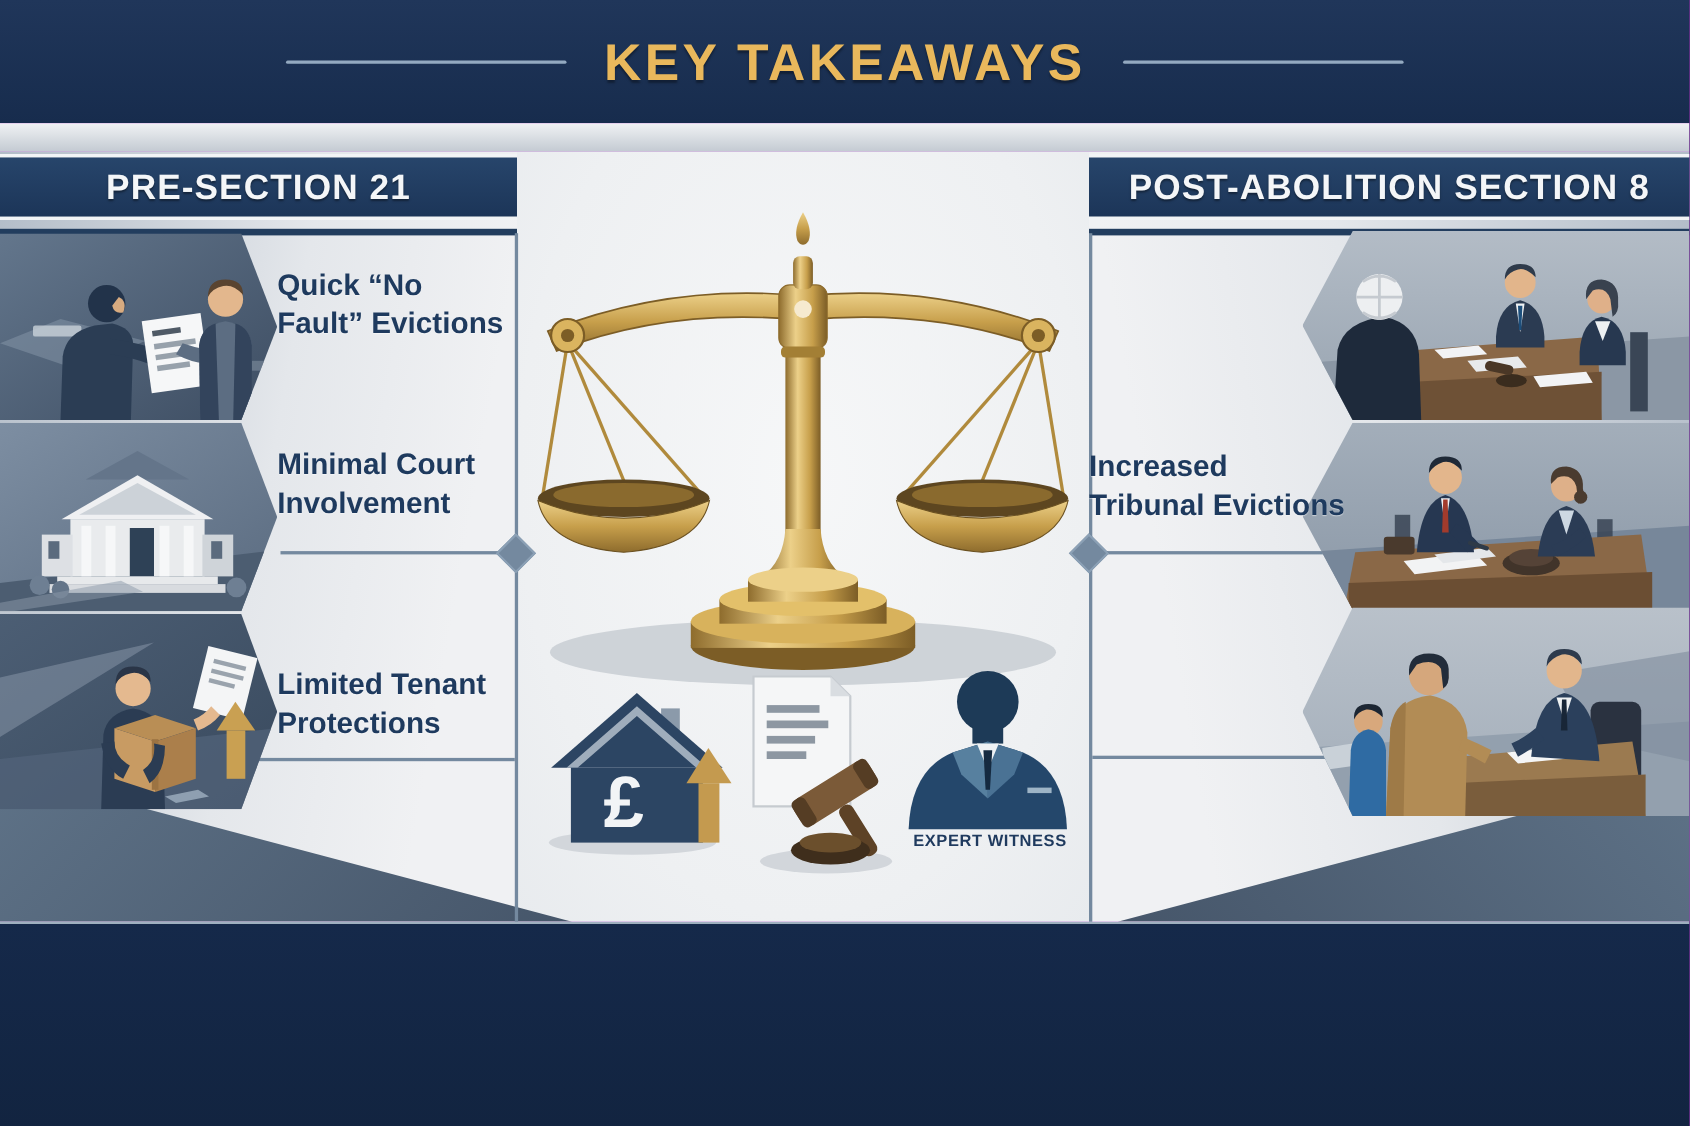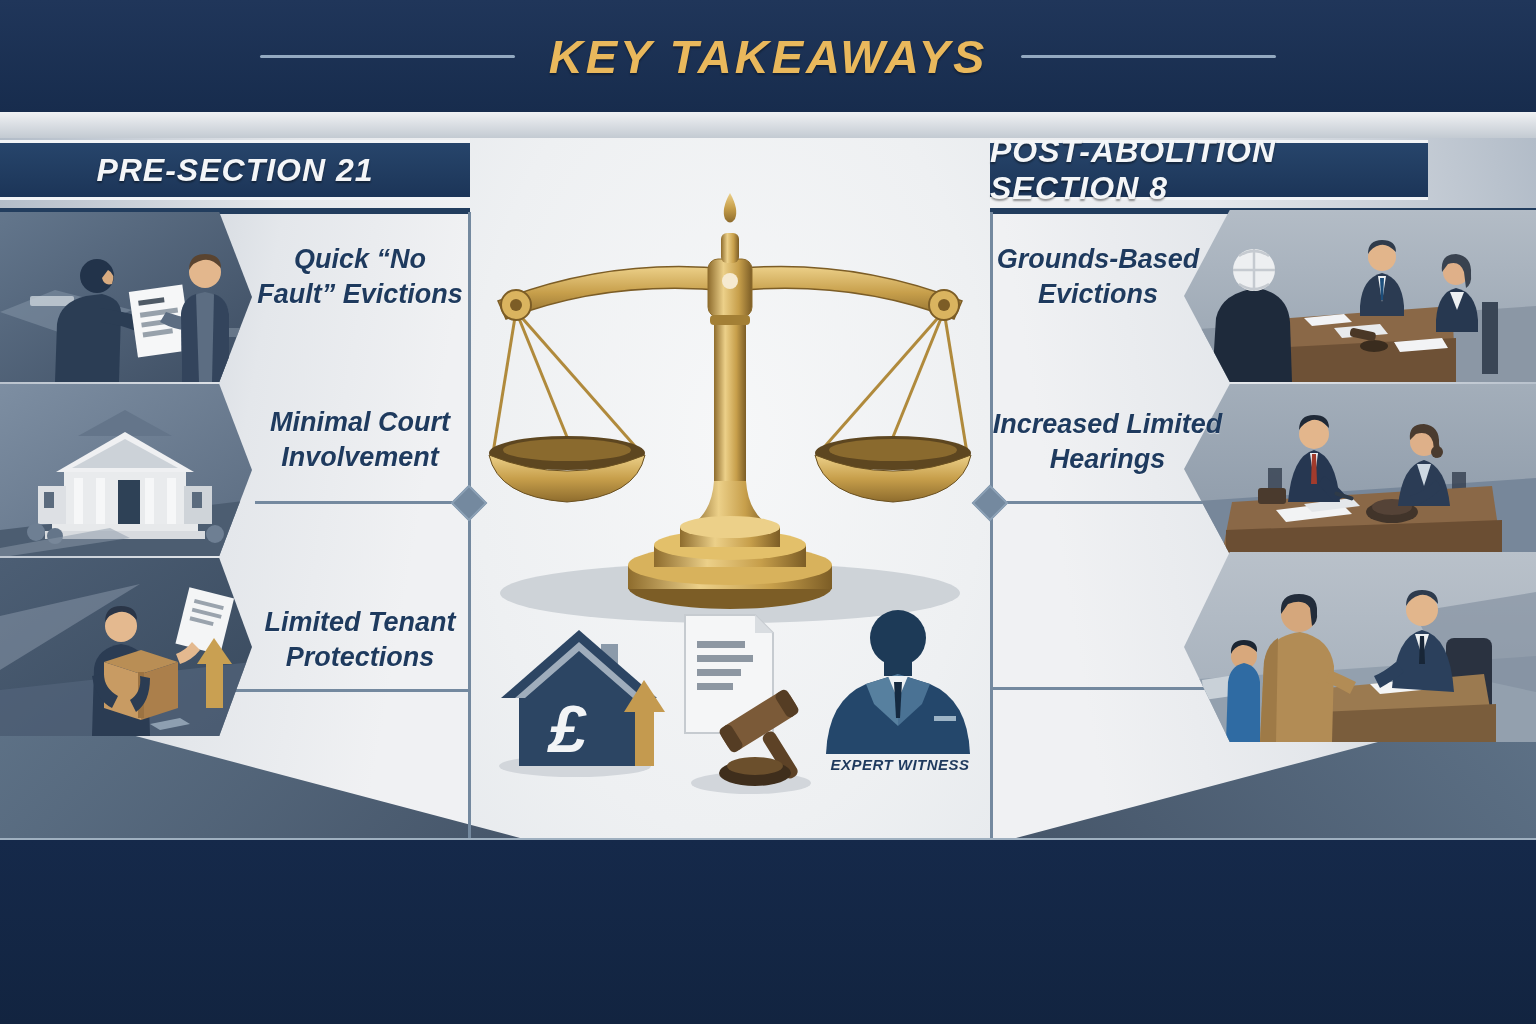--- a/index.html
+++ b/index.html
@@ -1,18 +1,18 @@
 <!DOCTYPE html>
 <html><head>
 <meta charset="utf-8">
 <style>
   html,body{margin:0;padding:0;background:#0e1f38;}
   .canvas{
     position:relative;width:1536px;height:1024px;overflow:hidden;
-    font-family:"Liberation Sans",sans-serif;background:#d946ef;font-style:italic;
+    font-family:"Liberation Sans",sans-serif;background:#d946ef;
   }
   .abs{position:absolute;}
 
   
   .top-band{left:0;top:0;width:1536px;height:112px;
     background:linear-gradient(#20365a,#172c4d);
     display:flex;align-items:center;justify-content:center;gap:34px;}
   .title-line{height:3px;width:255px;background:#93a9c0;border-radius:2px;}
   .main-title{color:#e9b85c;font-size:47px;font-weight:bold;letter-spacing:3px;
     text-shadow:0 2px 2px rgba(0,0,0,.35);}
@@ -29,39 +29,39 @@
   .center-panel{left:470px;top:138px;width:520px;height:700px;
     background:radial-gradient(ellipse at 50% 42%,#f6f7f8 0%,#eef0f2 70%,#e8ebee 100%);}
 
   
   .header-bar{height:54px;background:linear-gradient(#27456b,#1c3558);
     border-top:3px solid #f2f4f6;border-bottom:3px solid #f2f4f6;
     display:flex;align-items:center;justify-content:center;
     color:#f4f6f8;font-size:32px;font-weight:bold;letter-spacing:1px;
     text-shadow:0 2px 2px rgba(0,0,0,.4);}
   .hb-left{left:0;top:140px;width:470px;}
-  .hb-right{left:990px;top:140px;width:438px;}
+  .hb-right{left:990px;top:140px;width:546px;}
   .header-underline{height:6px;background:#223d5e;}
   .hu-left{left:0;top:208px;width:470px;}
   .hu-right{left:990px;top:208px;width:546px;}
 
   
   .scene{overflow:hidden;}
   .scene svg{display:block;width:100%;height:100%;}
   .scn-l{clip-path:polygon(0 0,87% 0,100% 50%,87% 100%,0 100%);}
   .scn-r{clip-path:polygon(13% 0,100% 0,100% 100%,13% 100%,0 50%);}
   .scn-l1{left:0;top:212px;width:252px;height:170px;}
   .scn-l2{left:0;top:384px;width:252px;height:172px;}
   .scn-l3{left:0;top:558px;width:252px;height:178px;}
   .scn-r1{left:1184px;top:210px;width:352px;height:172px;}
   .scn-r2{left:1184px;top:384px;width:352px;height:170px;}
   .scn-r3{left:1184px;top:552px;width:352px;height:190px;}
 
   
-  .item-label{display:flex;align-items:center;justify-content:center;text-align:center;
+  .item-label{display:flex;align-items:center;justify-content:center;
     color:#1e3a5e;font-weight:bold;font-size:27px;line-height:1.3;
     text-shadow:0 1px 1px rgba(255,255,255,.5);}
   .lab-l1{left:252px;top:212px;width:216px;height:130px;}
   .lab-l2{left:252px;top:380px;width:216px;height:120px;}
   .lab-l3{left:252px;top:580px;width:216px;height:120px;}
   .lab-r1{left:992px;top:212px;width:212px;height:130px;}
   .lab-r2{left:990px;top:382px;width:235px;height:120px;}
   .lab-r3{left:992px;top:552px;width:212px;height:120px;}
 
   
@@ -335,22 +335,21 @@
       <path d="M76,190 L80,110 Q83,92 94,86 L92,190 Z" fill="#9e7a47"></path>
       <circle cx="115" cy="62" r="18" fill="#d5a77c"></circle>
       <path d="M97,62 Q95,42 115,42 Q134,42 133,60 Q134,70 128,74 L126,56 Q120,46 104,52 Z" fill="#222c3a"></path>
       <path d="M146,118 Q160,124 172,130 L166,142 Q152,134 142,130 Z" fill="#b28c55"></path>
     </svg>
   </div>
 
   <div class="abs item-label lab-l1">Quick “No Fault” Evictions</div>
   <div class="abs item-label lab-l2">Minimal Court Involvement</div>
   <div class="abs item-label lab-l3">Limited Tenant Protections</div>
-  <div class="abs item-label lab-r1">Grounds-Based Evictions</div>
-  <div class="abs item-label lab-r2">Increased Limited Hearings</div>
+  <div class="abs item-label lab-r2">Increased Tribunal Evictions</div>
 
   <svg class="abs scales" viewBox="0 0 520 445">
     <defs>
       <linearGradient id="goldV" x1="0" y1="0" x2="0" y2="1">
         <stop offset="0" stop-color="#ecd089"></stop>
           <stop offset=".5" stop-color="#c79f4b"></stop>
           <stop offset="1" stop-color="#8e6c2d"></stop>
       </linearGradient>
       <linearGradient id="goldH" x1="0" y1="0" x2="1" y2="0">
         <stop offset="0" stop-color="#8e6c2d"></stop>

